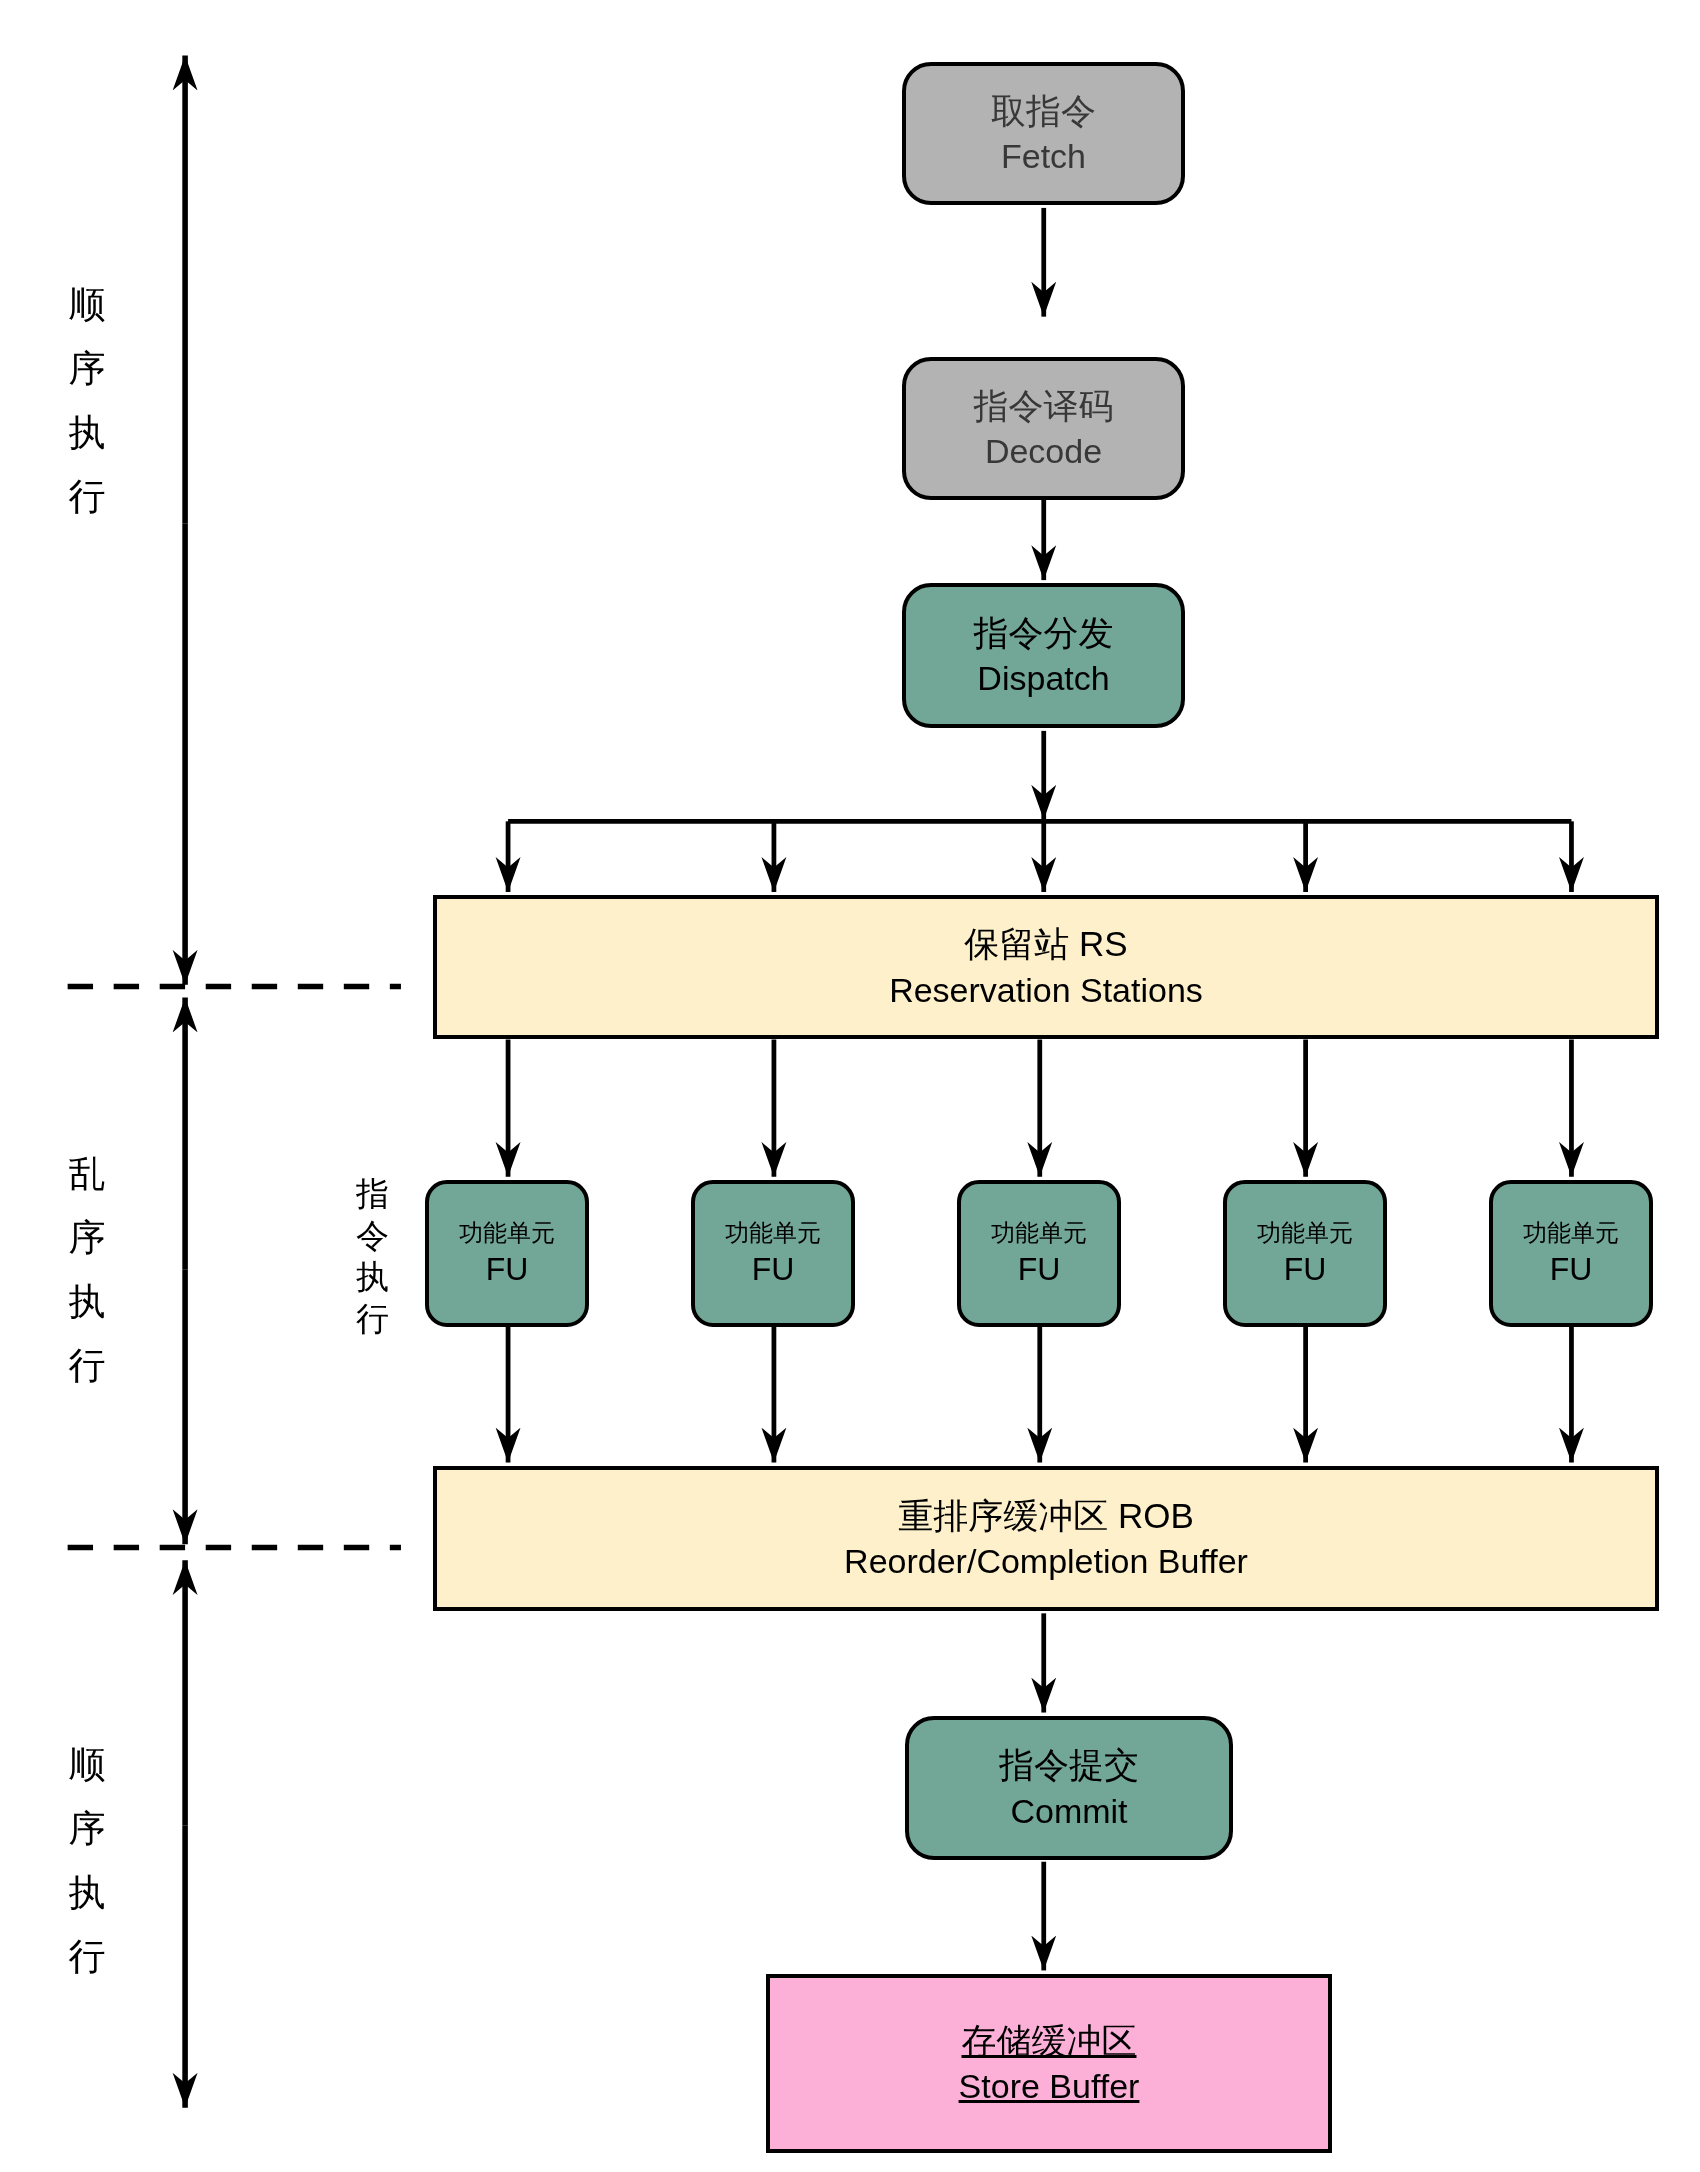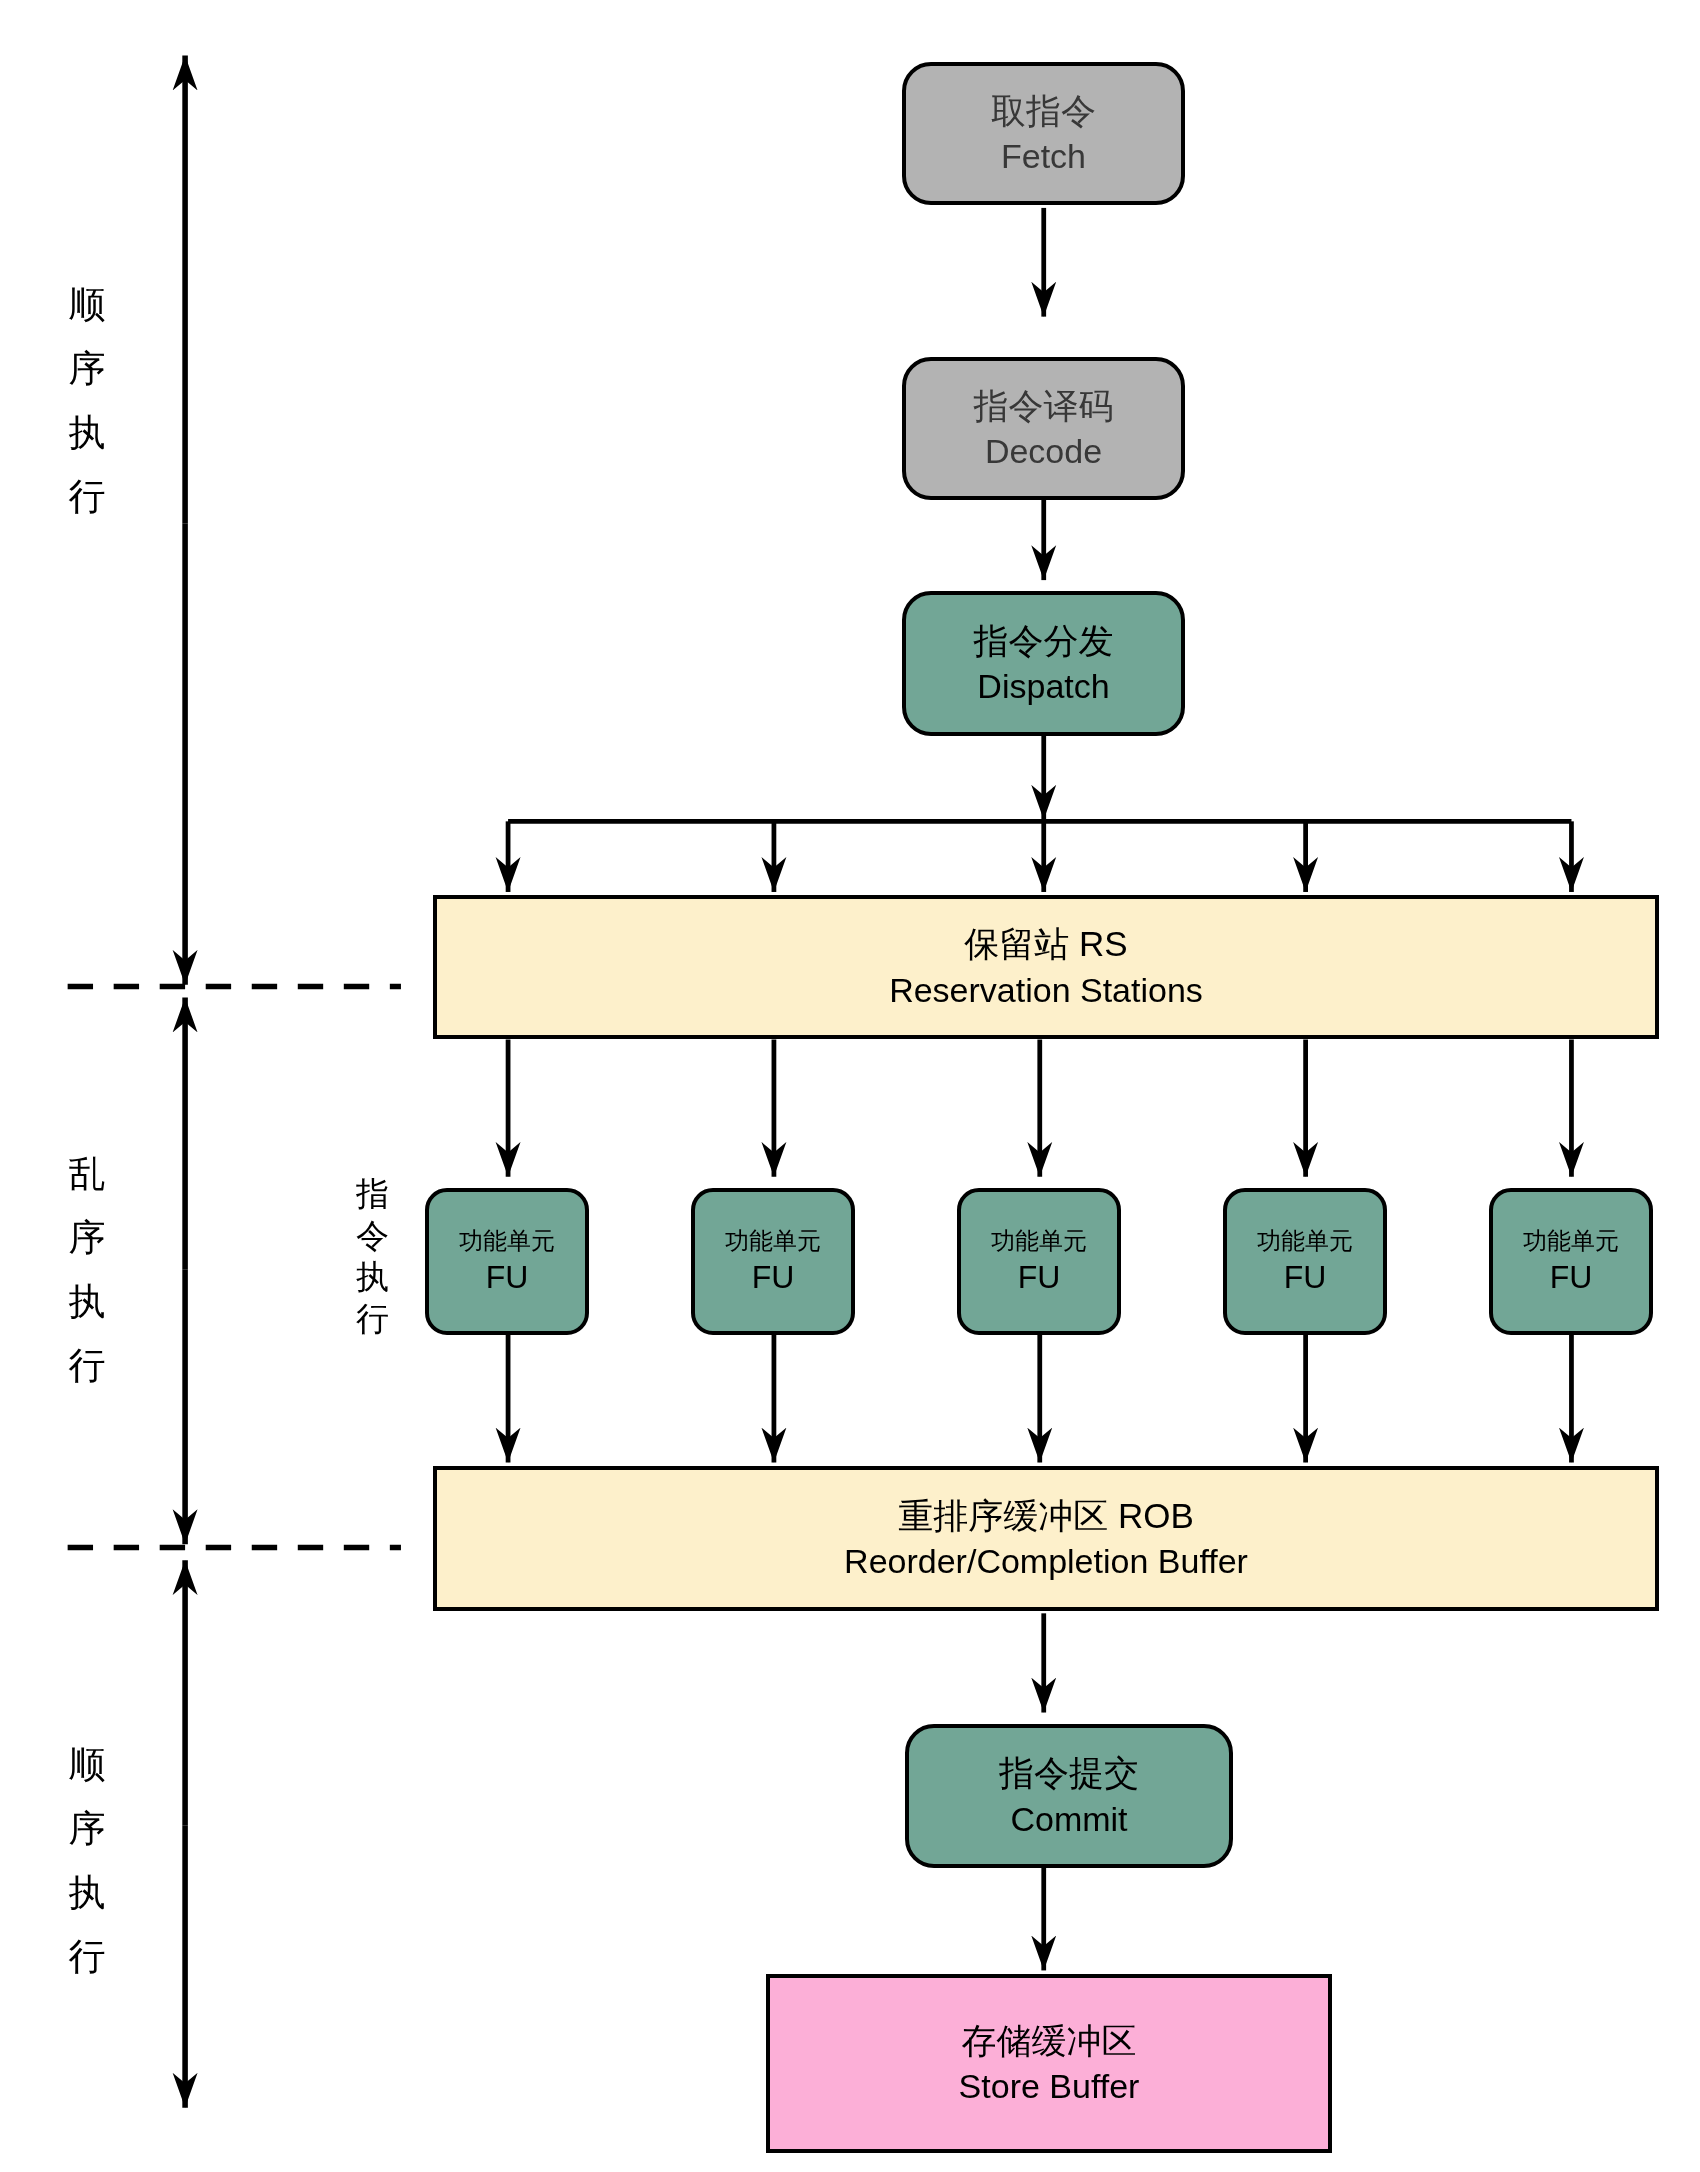--- a/index.html
+++ b/index.html
@@ -22,31 +22,31 @@
   .node{
     position:absolute;box-sizing:border-box;
     border:4.8px solid var(--line-black);
     display:flex;flex-direction:column;justify-content:center;
     text-align:center;line-height:1.32;color:#000;
   }
   .node .zh{font-size:35px;}
   .node .en{font-size:34px;}
   .rounded{border-radius:29px;}
   .gray{background:var(--stage-gray);color:#383838;}
-  .teal{background:var(--stage-teal);margin-top:8px;}
+  .teal{background:var(--stage-teal);}
   .yellow{background:var(--buffer-yellow);}
   .pink{background:var(--store-pink);}
 
   .box-fetch   {left:902px;top:62px;  width:283px;height:143px;}
   .box-decode  {left:902px;top:320px; width:283px;height:143px;margin-top:37px;}
   .box-dispatch{left:902px;top:583px; width:283px;height:145px;}
   .box-rs      {left:433px; top:895px;width:1226px;height:144px;}
   .box-rob     {left:433px; top:1466px;width:1226px;height:145px;}
   .box-commit  {left:905px;top:1716px;width:328px;height:144px;}
-  .box-store   {left:766px; top:1974px;width:566px;height:179px;}
+  .box-store   {left:766px; top:1974px;width:566px;height:179px;text-decoration:underline;}
 
   .box-fu{top:1180px;width:164px;height:147px;border-radius:22px;}
   .box-fu .zh{font-size:24px;}
   .box-fu .en{font-size:32px;}
   .fu-1{left:425px;} .fu-2{left:691px;} .fu-3{left:957px;} .fu-4{left:1223px;} .fu-5{left:1489px;}
 
   .v-label{
     position:absolute;display:flex;flex-direction:column;align-items:center;
     gap:27px;font-size:37px;color:#000;line-height:1;width:76px;text-align:center;
   }

